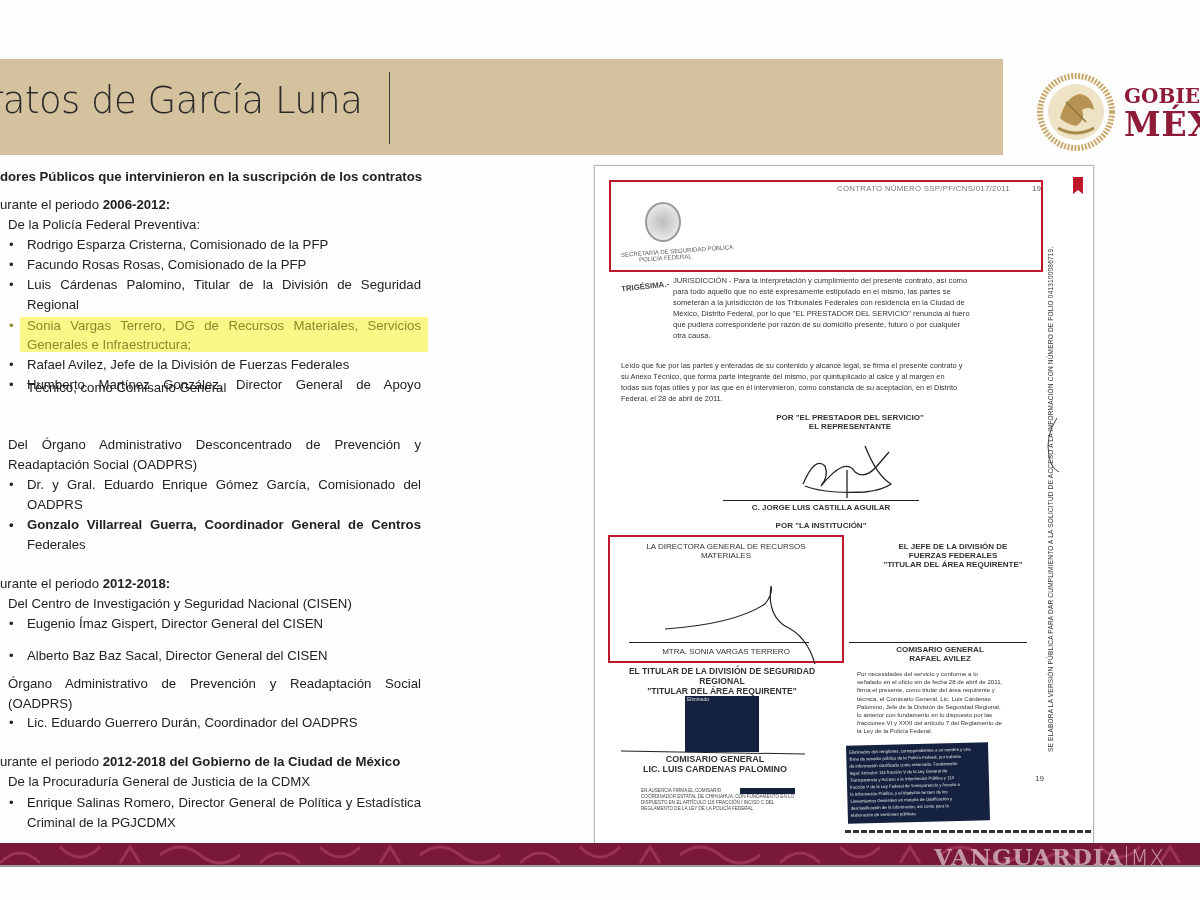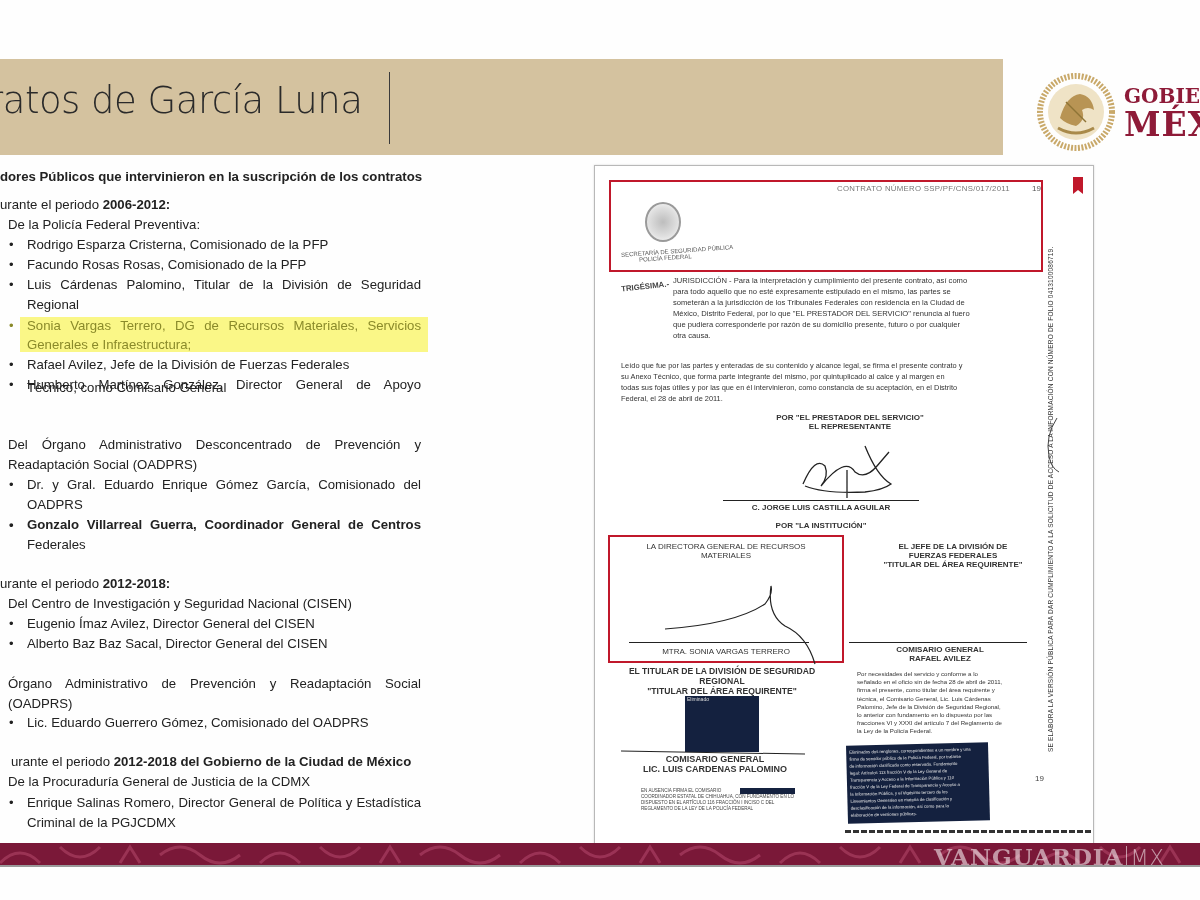--- a/index.html
+++ b/index.html
@@ -93,28 +93,28 @@
   <div class="ln" style="left:8px;top:291px;">Readaptación Social (OADPRS)</div>
   <div class="ln bullet just" style="left:27px;top:311px;width:394px;">Dr. y Gral. Eduardo Enrique Gómez García, Comisionado del</div>
   <div class="ln" style="left:27px;top:331px;">OADPRS</div>
   <div class="ln bullet just" style="left:27px;top:351px;width:394px;font-weight:bold;">Gonzalo Villarreal Guerra, Coordinador General de Centros</div>
   <div class="ln" style="left:27px;top:371px;text-align:center;">Federales</div>
 
   <div class="ln" style="left:0;top:410px;">
     <span>urante el periodo </span><span class="bold">2012-2018:</span>
   </div>
   <div class="ln" style="left:8px;top:430px;">Del Centro de Investigación y Seguridad Nacional (CISEN)</div>
-  <div class="ln bullet" style="left:27px;top:450px;">Eugenio Ímaz Avilez, Director General del CISEN</div>
-  <div class="ln bullet" style="left:27px;top:470px;">Alberto Baz Baz Sacal, Director General del CISEN</div>
+  <div class="ln bullet" style="left:27px;top:450px;">Eugenio Ímaz Gispert, Director General del CISEN</div>
+  <div class="ln bullet" style="left:27px;top:482px;">Alberto Baz Baz Sacal, Director General del CISEN</div>
 
   <div class="ln just" style="left:8px;top:510px;width:413px;">Órgano Administrativo de Prevención y Readaptación Social</div>
   <div class="ln" style="left:8px;top:530px;">(OADPRS)</div>
-  <div class="ln bullet" style="left:27px;top:549px;">Lic. Eduardo Guerrero Gómez, Comisionado del OADPRS</div>
-
-  <div class="ln" style="left:0;top:588px;padding-left:11px;">
+  <div class="ln bullet" style="left:27px;top:549px;">Lic. Eduardo Guerrero Durán, Coordinador del OADPRS</div>
+
+  <div class="ln" style="left:0;top:588px;">
     <span>urante el periodo </span><span class="bold">2012-2018 del Gobierno de la Ciudad de México</span>
   </div>
   <div class="ln" style="left:8px;top:608px;">De la Procuraduría General de Justicia de la CDMX</div>
   <div class="ln bullet just" style="left:27px;top:629px;width:394px;">Enrique Salinas Romero, Director General de Política y Estadística</div>
   <div class="ln" style="left:27px;top:649px;">Criminal de la PGJCDMX</div>
 </div>
 
 <div class="doc">
   <div class="bookmark"></div>
 

